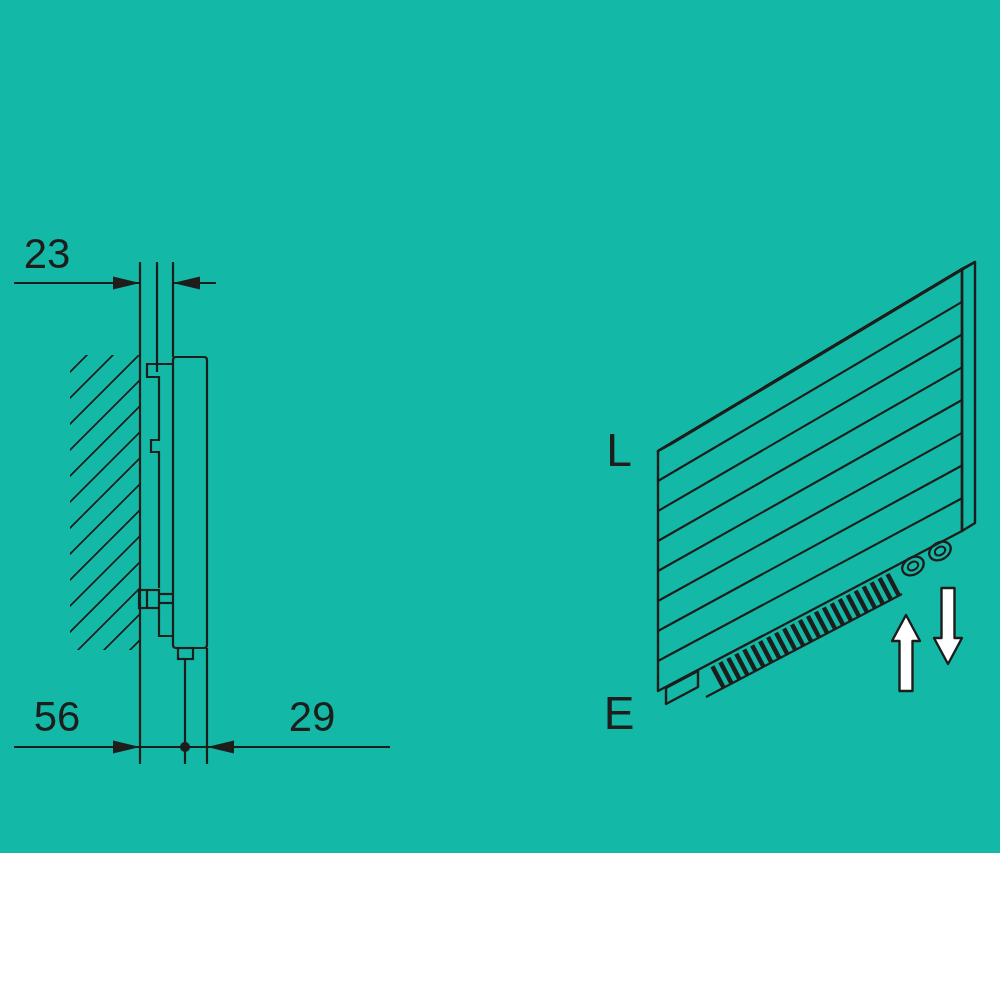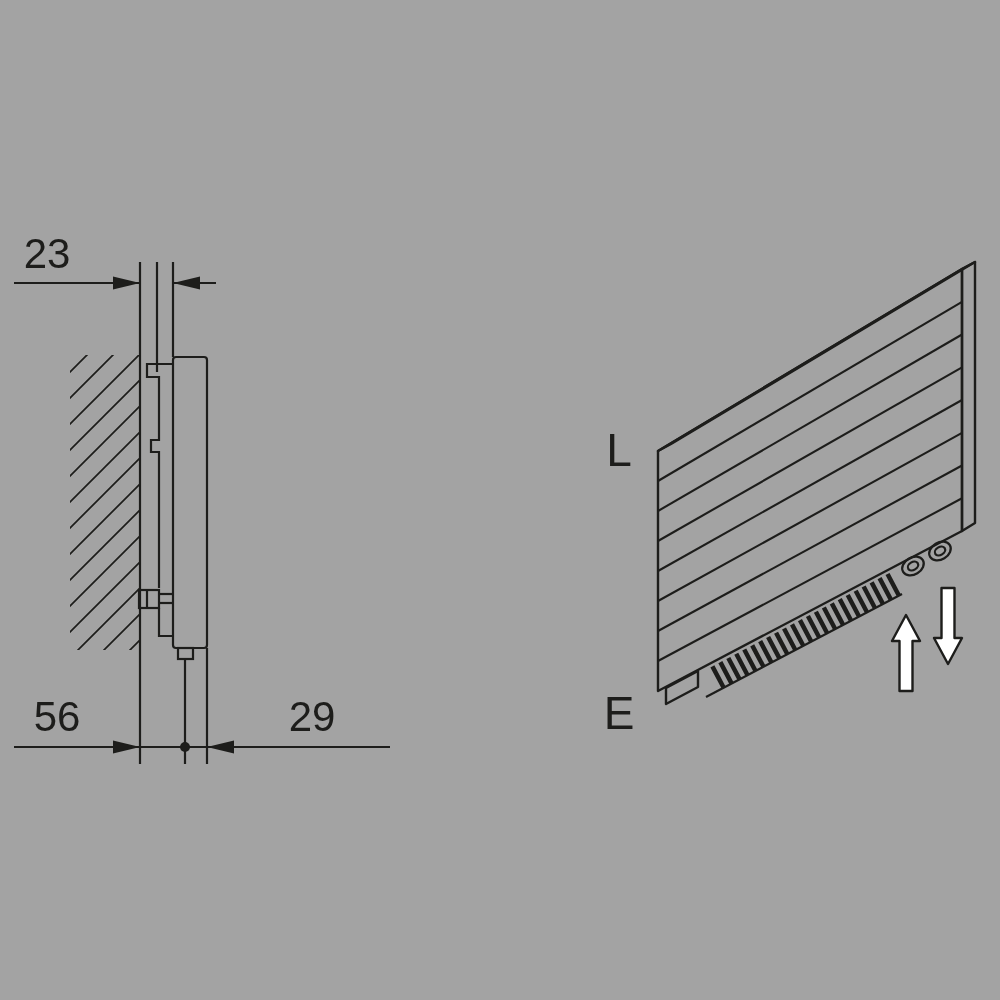--- a/index.html
+++ b/index.html
@@ -5,23 +5,23 @@
   html, body {
     margin: 0;
     padding: 0;
     background: #ffffff;
     width: 1000px;
     height: 1000px;
     overflow: hidden;
   }
   .canvas {
     width: 1000px;
-    height: 1000px;
+    height: 853px;
     position: relative;
-    background: #a3a3a3;
+    background: #14b8a6;
   }
   svg { display: block; }
   text {
     font-family: "Liberation Sans", sans-serif;
     fill: #1d1d1b;
     stroke: none;
   }
   .dim-text { font-size: 42px; }
   .big-label { font-size: 46px; }
 </style>

